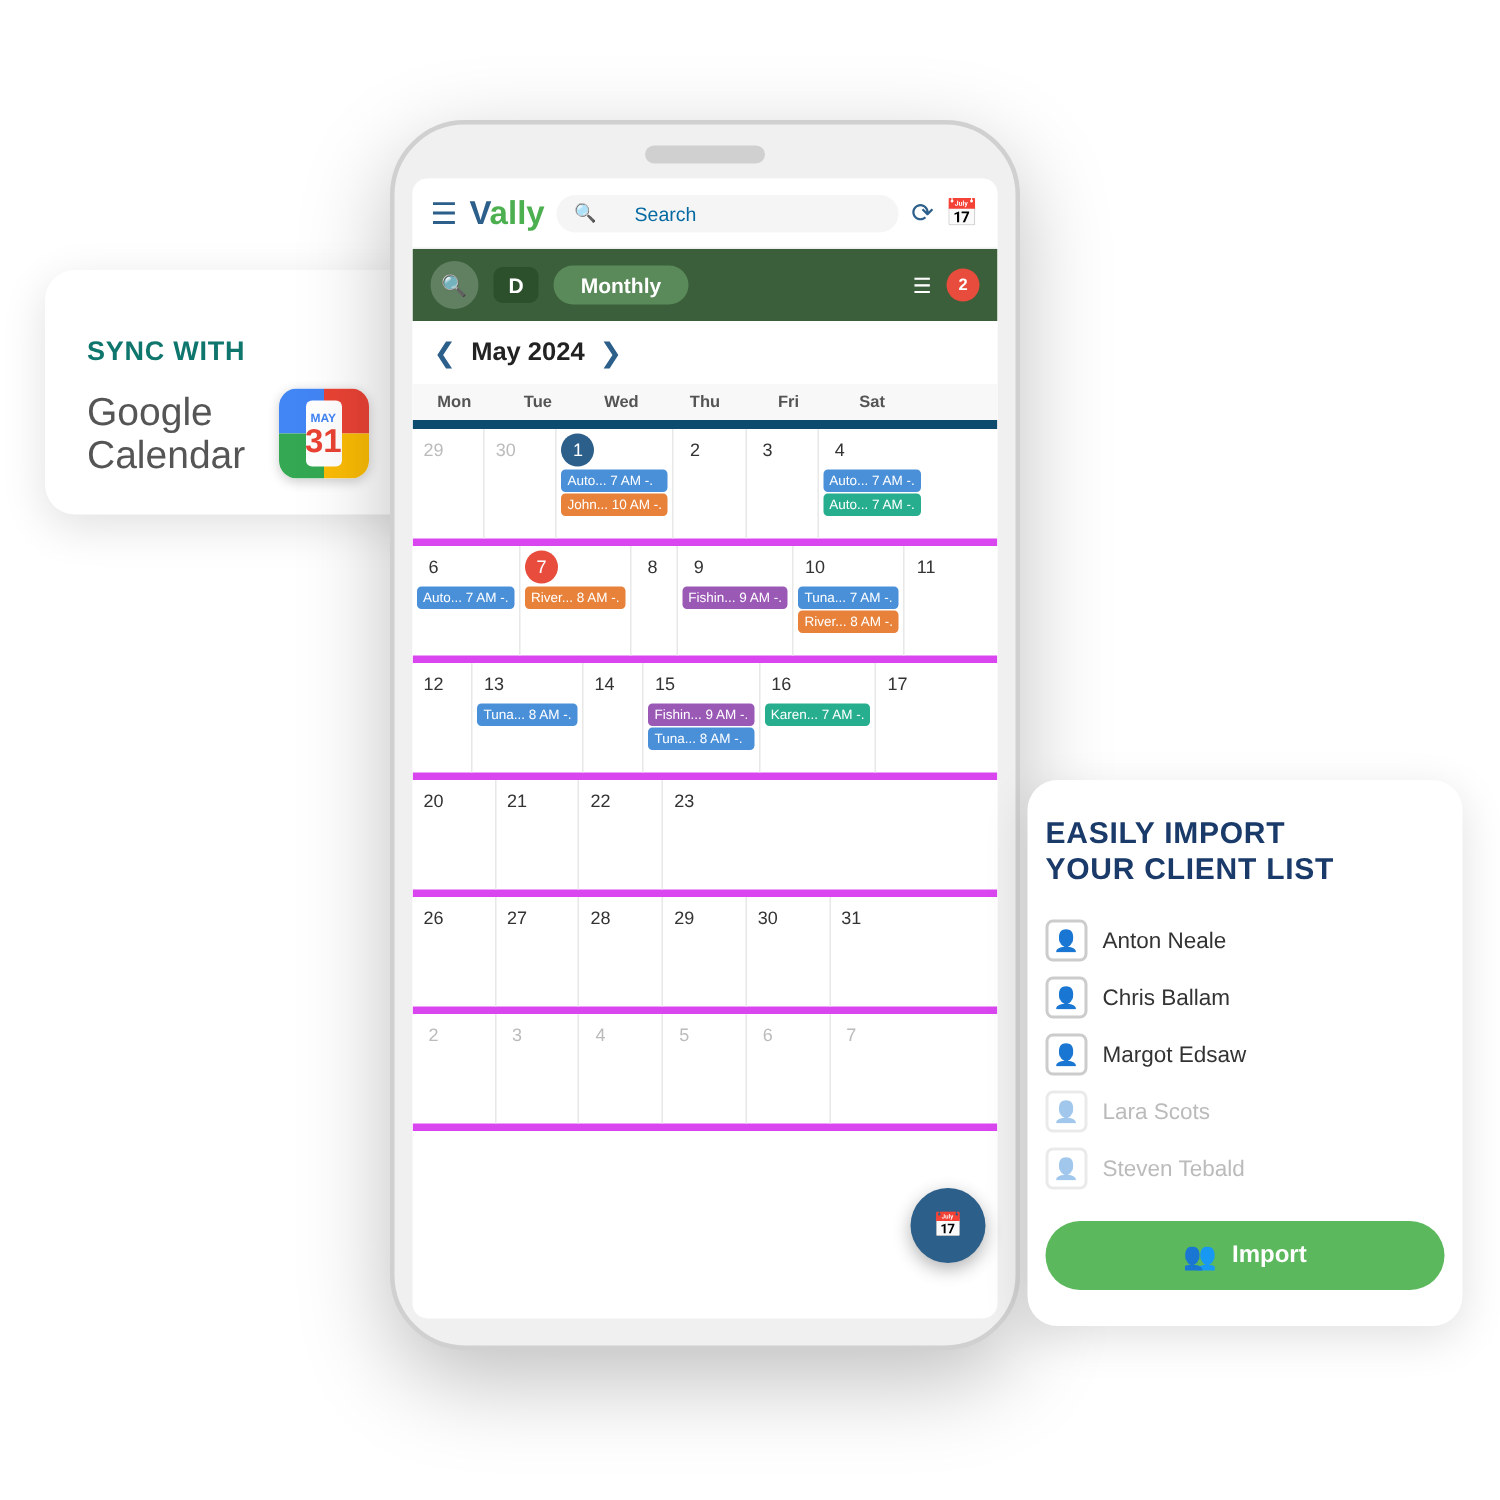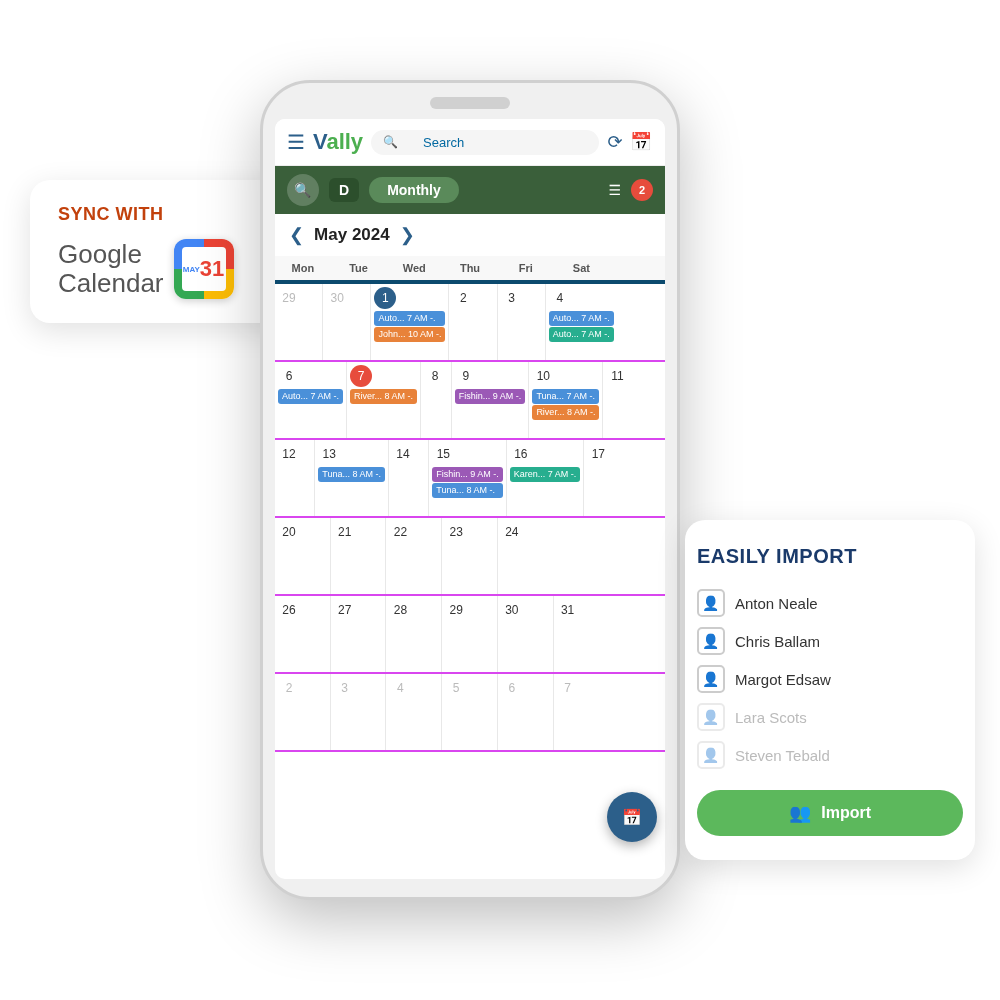--- a/index.html
+++ b/index.html
@@ -149,37 +149,37 @@
 
     
     .cal-grid {
       background: #fff;
       overflow: hidden;
     }
     .cal-days-header {
       display: grid;
       grid-template-columns: repeat(7, 1fr);
       background: #f8f8f8;
-      border-bottom: 4px solid #0c4a6e;
+      border-bottom: 6px solid #0c4a6e;
     }
     .cal-day-name {
       text-align: center;
       font-size: 11px;
       font-weight: 600;
       color: #555;
       padding: 6px 2px;
     }
     .cal-weeks {
       display: flex;
       flex-direction: column;
     }
     .cal-week {
       display: grid;
       grid-template-columns: repeat(7, 1fr);
-      border-bottom: 2px solid #d946ef;
+      border-bottom: 5px solid #d946ef;
       min-height: 78px;
     }
     .cal-cell {
       border-right: 1px solid #e8e8e8;
       padding: 3px 3px;
       position: relative;
       font-size: 11px;
     }
     .cal-cell:last-child { border-right: none; }
     .cal-cell-num {
@@ -249,29 +249,30 @@
       background: #fff;
       border-radius: 20px;
       padding: 24px 28px;
       box-shadow: 0 8px 30px rgba(0,0,0,0.12);
       z-index: 5;
       width: 300px;
     }
     .sync-title {
       font-size: 18px;
       font-weight: 900;
-      color: #c2410c;
+      color: #0f766e;
       text-transform: uppercase;
       margin-bottom: 14px;
       letter-spacing: 0.5px;
+      margin-top: 20px;
     }
     .sync-logo-row {
       display: flex;
       align-items: center;
-      gap: 10px;
+      gap: 22px;
     }
     .sync-logo-text {
       font-size: 26px;
       font-weight: 400;
       color: #555;
       line-height: 1.1;
     }
     .sync-logo-text span { display: block; }
     .google-cal-icon {
       width: 60px;
@@ -293,24 +294,24 @@
     .gci-q2 { background: #ea4335; }
     .gci-q3 { background: #34a853; }
     .gci-q4 { background: #fbbc05; }
     .gci-center {
       position: absolute;
       top: 50%;
       left: 50%;
       transform: translate(-50%, -50%);
       background: #fff;
       border-radius: 4px;
-      width: 44px;
+      width: 24px;
       height: 44px;
       display: flex;
-      flex-direction: row;
+      flex-direction: column;
       align-items: center;
       justify-content: center;
     }
     .gci-month { font-size: 8px; color: #4285f4; font-weight: 700; }
     .gci-num { font-size: 22px; font-weight: 700; color: #ea4335; line-height: 1; }
 
     
     .import-card {
       position: absolute;
       top: 520px;
@@ -524,23 +525,20 @@
             </div>
           <div class="cal-cell">
               <div class="cal-cell-num">21</div>
             </div>
           <div class="cal-cell">
               <div class="cal-cell-num">22</div>
             </div>
           <div class="cal-cell">
               <div class="cal-cell-num">23</div>
             </div>
-          <div class="cal-cell">
-              <div class="cal-cell-num">24</div>
-            </div>
         </div>
 
         <div class="cal-week">
           <div class="cal-cell">
               <div class="cal-cell-num">26</div>
             </div>
           <div class="cal-cell">
               <div class="cal-cell-num">27</div>
             </div>
           <div class="cal-cell">
@@ -582,20 +580,21 @@
   </div>
 
   <div class="phone-fab">
     <span style="font-size:16px">📅</span>
   </div>
 </div>
 
 <div class="import-card">
   <div class="import-title">
     <span>EASILY IMPORT</span><br>
+    <span>YOUR CLIENT LIST</span>
   </div>
   <div class="client-list">
     <div class="client-item">
       <div class="client-icon">👤</div>
       <span class="client-name">Anton Neale</span>
     </div>
     <div class="client-item">
       <div class="client-icon">👤</div>
       <span class="client-name">Chris Ballam</span>
     </div>

